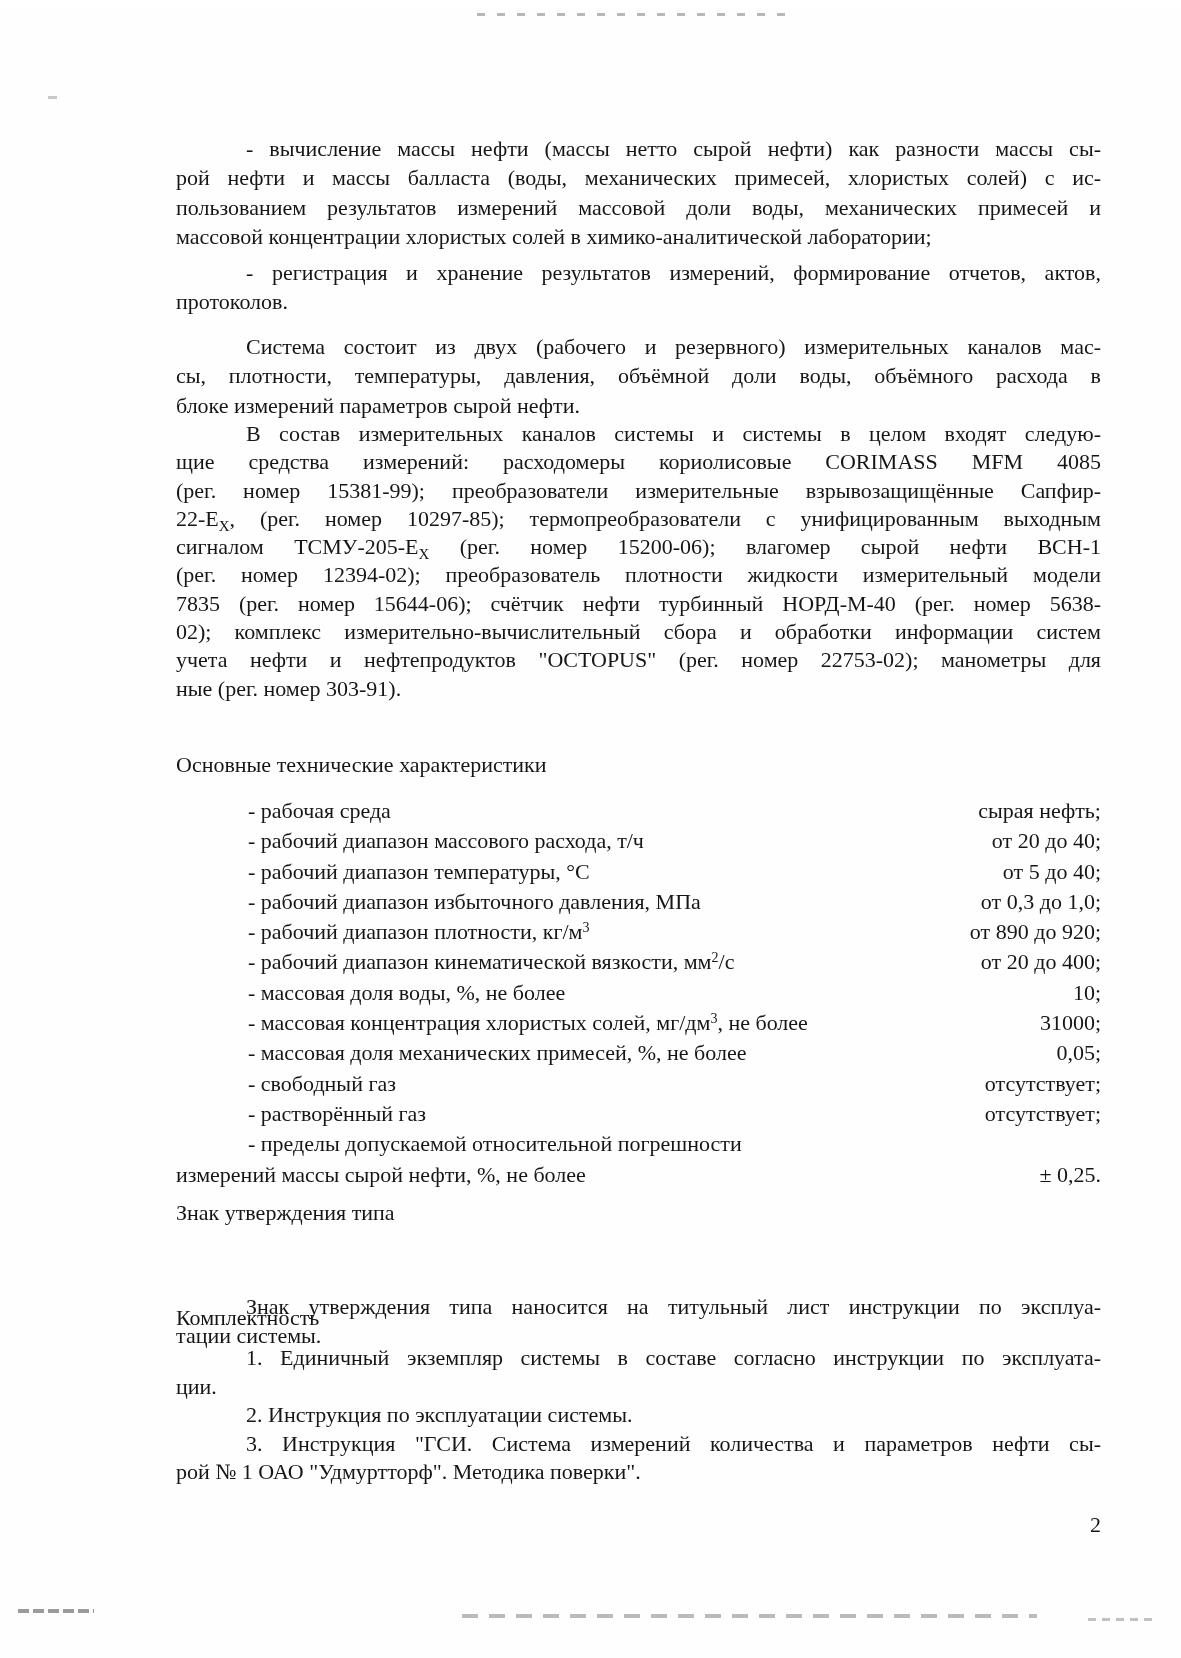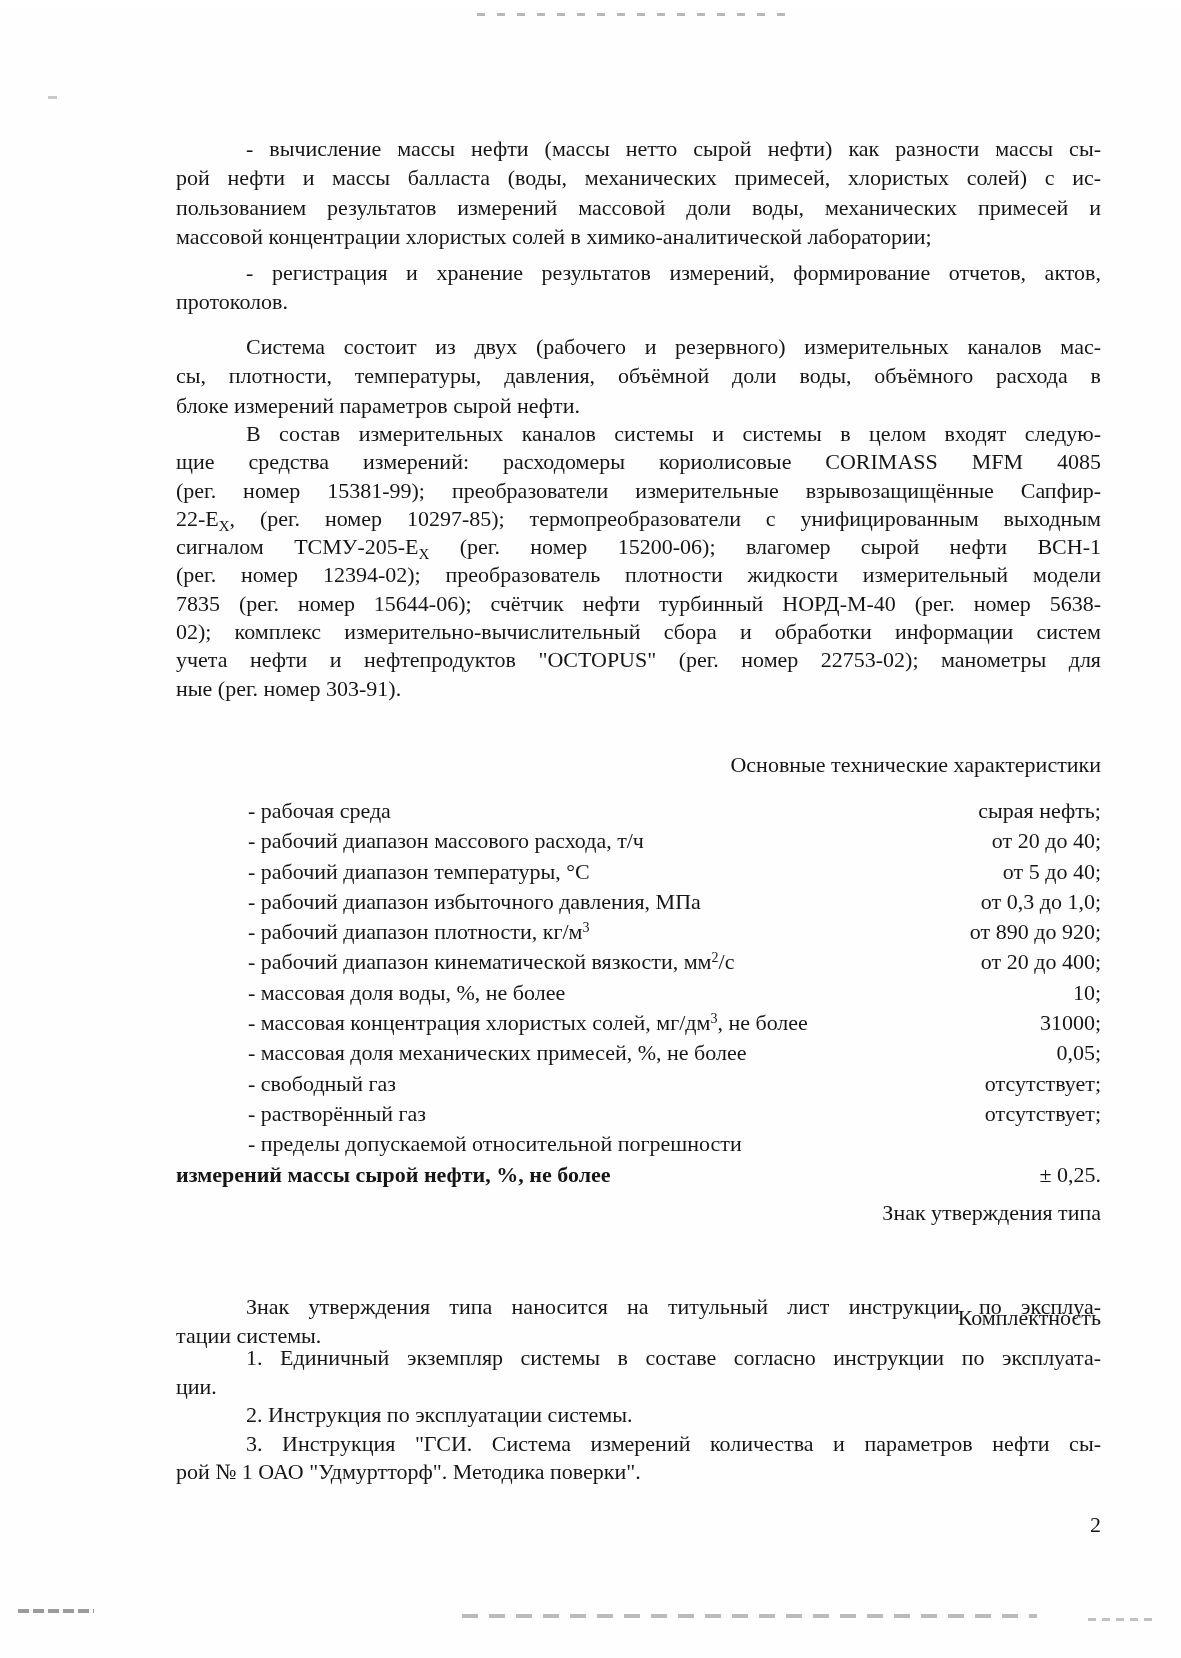--- a/index.html
+++ b/index.html
@@ -17,26 +17,26 @@
   .block { position: absolute; left: 176px; width: 925px; }
 
   
   .para .line { text-align: justify; text-align-last: justify; min-height: 1em; }
   .para .line:last-child { text-align-last: left; }
   .para .line:first-child { text-indent: 70px; }
 
   .p-std { line-height: 29.4px; }
   #p4    { line-height: 28.3px; }
 
-  .heading { text-align: right; line-height: 26px; }
+  .heading { text-align: left; line-height: 26px; }
 
   
   .specs .spec-row { display: flex; justify-content: space-between; line-height: 30.3px; }
   .specs .spec-label { padding-left: 72px; }
-  .specs .spec-label.flush { padding-left: 0; font-weight: bold; }
+  .specs .spec-label.flush { padding-left: 0; }
   .specs .spec-value { text-align: right; white-space: nowrap; }
 
   .comp .para { line-height: 28.6px; }
 
   sup { font-size: 14px; line-height: 0; vertical-align: 7px; }
   sub { font-size: 15px; line-height: 0; vertical-align: -5px; }
 
   .page-num { position: absolute; left: 176px; top: 1504px; width: 925px; text-align: right; }
 
   

